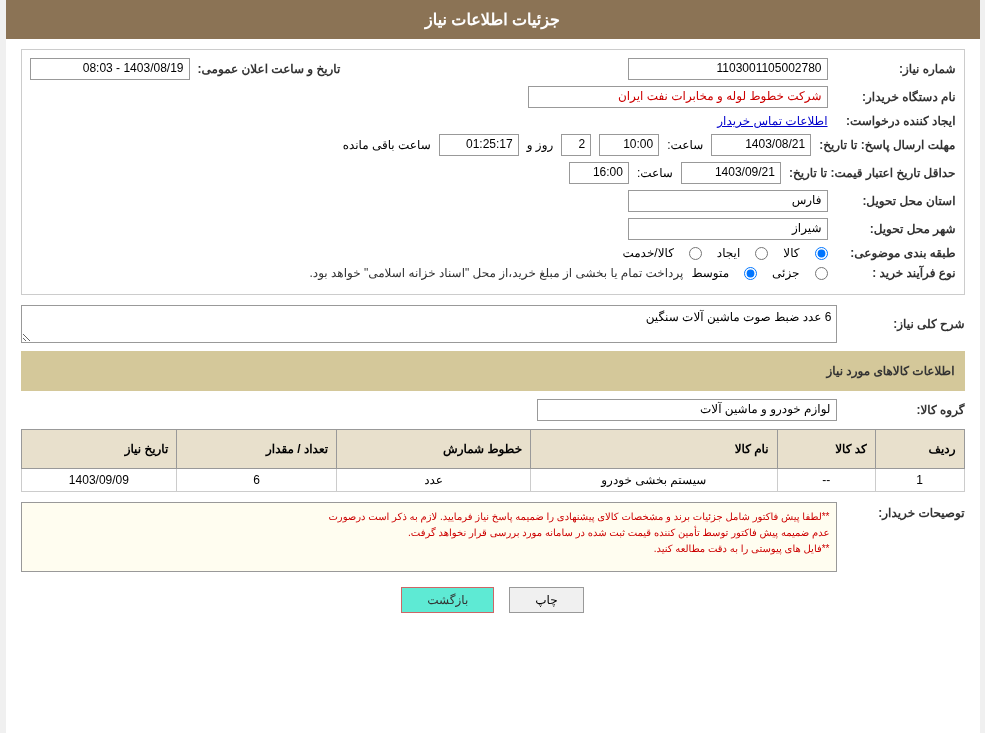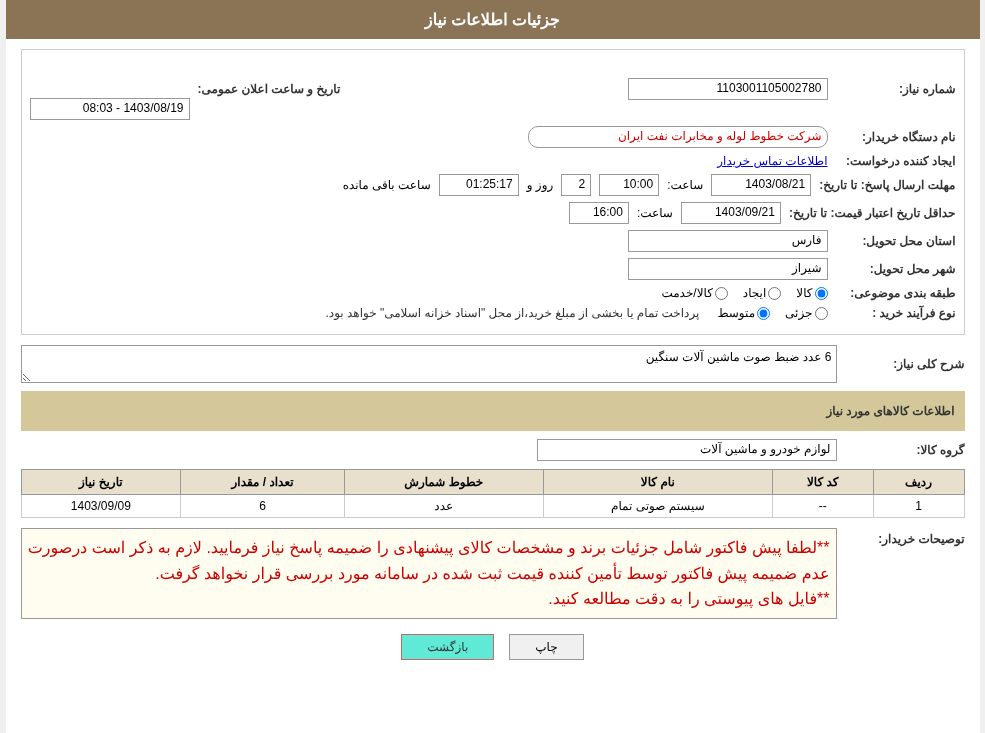--- a/index.html
+++ b/index.html
@@ -47,21 +47,20 @@
     }
     .input-box {
       border: 1px solid #999;
       background: #fff;
       padding: 2px 5px;
       height: 22px;
       min-width: 80px;
     }
     .input-wide {
       min-width: 300px;
-      border-radius: 10px;
     }
     .input-medium {
       min-width: 200px;
     }
     .highlight-box {
       border: 1px solid #999;
       background: #fff;
       padding: 2px 5px;
       height: 22px;
       color: #cc0000;
@@ -80,55 +79,55 @@
       text-align: right;
     }
     .radio-group {
       display: flex;
       gap: 15px;
       align-items: center;
     }
     .radio-item {
       display: flex;
       align-items: center;
-      gap: 2px;
+      gap: 15px;
     }
     .description-box {
       border: 1px solid #999;
       background: #fff;
       width: 100%;
       min-height: 40px;
       padding: 4px;
       resize: vertical;
     }
     .info-table-section {
       margin-bottom: 10px;
     }
     .info-table {
       width: 100%;
       border-collapse: collapse;
       margin-top: 5px;
     }
     .info-table th {
       background: #e8e0cc;
       border: 1px solid #999;
-      padding: 5px 8px;
-      text-align: center;
+      padding: 12px 8px;
+      text-align: right;
       font-weight: bold;
     }
     .info-table td {
       border: 1px solid #ccc;
       padding: 4px 8px;
       text-align: center;
     }
     .buyer-notes {
       border: 1px solid #999;
       background: #fffdf0;
       padding: 6px;
-      font-size: 16px;
+      font-size: 10px;
       line-height: 1.6;
       color: #333;
       width: 100%;
       min-height: 70px;
     }
     .buyer-notes-red {
       color: #cc0000;
     }
     .bottom-buttons {
       display: flex;
@@ -168,21 +167,21 @@
 
   <div class="content">
 
     <div class="form-section">
 
       <div class="form-row">
         <span class="label">شماره نیاز:</span>
         <div class="input-box input-medium">1103001105002780</div>
         <span style="flex:1"></span>
         <span class="label">تاریخ و ساعت اعلان عمومی:</span>
-        <div class="input-box" style="min-width:160px;margin-top:40px;">1403/08/19 - 08:03</div>
+        <div class="input-box" style="min-width:160px;">1403/08/19 - 08:03</div>
       </div>
 
       <div class="form-row">
         <span class="label">نام دستگاه خریدار:</span>
         <div class="highlight-box input-wide">شرکت خطوط لوله و مخابرات نفت ایران</div>
       </div>
 
       <div class="form-row">
         <span class="label">ایجاد کننده درخواست:</span>
         <span class="link-text">اطلاعات تماس خریدار</span>
@@ -239,21 +238,21 @@
         <div class="radio-group">
           <div class="radio-item">
             <input type="radio" name="farayand" style="">
             <span>جزئی</span>
           </div>
           <div class="radio-item">
             <input type="radio" name="farayand" checked="" style="">
             <span>متوسط</span>
           </div>
         </div>
-        <span style="color:#333; margin-right:10px;">پرداخت تمام یا بخشی از مبلغ خرید،از محل "اسناد خزانه اسلامی" خواهد بود.</span>
+        <span style="color:#333; ">پرداخت تمام یا بخشی از مبلغ خرید،از محل "اسناد خزانه اسلامی" خواهد بود.</span>
       </div>
     </div>
 
     <div class="form-row" style="margin-bottom:8px;">
       <span class="label">شرح کلی نیاز:</span>
       <textarea class="description-box" rows="2" style="flex: 1 1 0%; min-height: 35px;">6 عدد ضبط صوت ماشین آلات سنگین</textarea>
     </div>
 
     <div class="section-title">اطلاعات کالاهای مورد نیاز</div>
 
@@ -271,21 +270,21 @@
             <th>نام کالا</th>
             <th>خطوط شمارش</th>
             <th>تعداد / مقدار</th>
             <th>تاریخ نیاز</th>
           </tr>
         </thead>
         <tbody id="kala-tbody">
         <tr>
               <td>1</td>
               <td>--</td>
-              <td>سیستم صوتی تمام</td>
+              <td>سیستم بخشی خودرو</td>
               <td>عدد</td>
               <td>6</td>
               <td>1403/09/09</td>
             </tr>
           </tbody>
       </table>
     </div>
 
     <div class="form-row" style="align-items:flex-start; margin-bottom:10px;">
       <span class="label" style="padding-top:4px;">توصیحات خریدار:</span>

